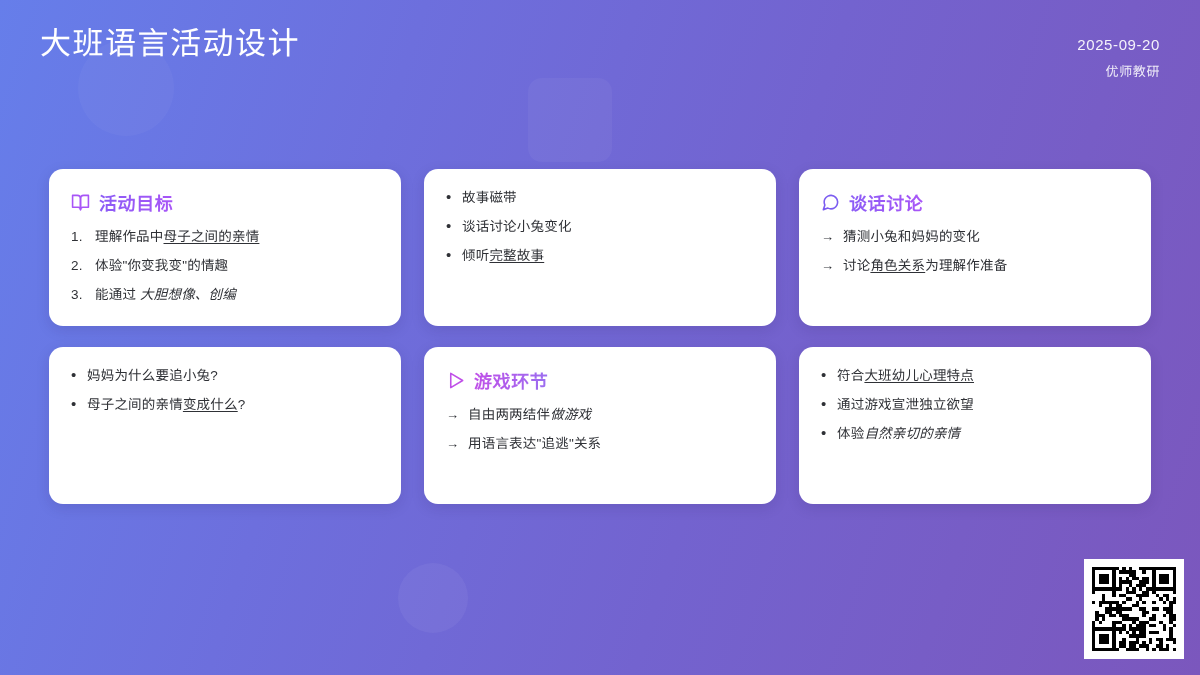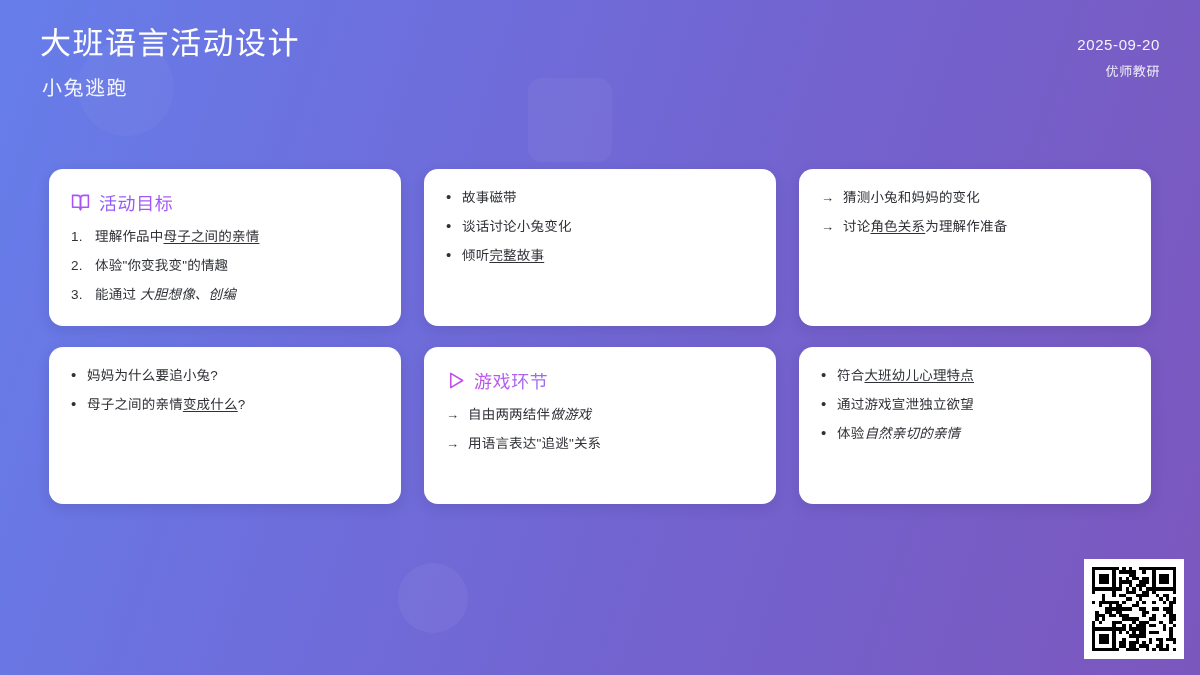--- a/index.html
+++ b/index.html
@@ -124,21 +124,21 @@
 
   .card-icon {
     width: 19px; height: 19px;
     display: flex; align-items: center; justify-content: center;
     flex: 0 0 auto;
   }
   .card-icon svg { display: block; }
 
   .card-title {
     font-size: 18px;
-    font-weight: 400;
+    font-weight: 700;
     letter-spacing: 0.6px;
     background: linear-gradient(90deg, #a855f7 0%, #7b8ce0 100%);
     -webkit-background-clip: text;
     background-clip: text;
     color: transparent;
     -webkit-text-fill-color: transparent;
   }
   .card-title.t-blue {
     background: linear-gradient(90deg, #7f8ce8 0%, #6d7ee0 100%);
     -webkit-background-clip: text; background-clip: text;
@@ -209,21 +209,20 @@
 
 <div class="slide">
 
   <div class="deco deco-square"></div>
   <div class="deco deco-circle-1"></div>
   <div class="deco deco-circle-2"></div>
 
   <div class="header">
     <div class="header-left">
       <div class="page-title">大班语言活动设计</div>
-      <div class="page-subtitle">小兔逃跑</div>
     </div>
     <div class="header-right">
       <div class="header-date">2025-09-20</div>
       <div class="header-org">优师教研</div>
     </div>
   </div>
 
   <div class="grid">
 
     <div class="card">
@@ -263,20 +262,28 @@
           <span class="li-text"><span>谈话讨论小兔变化</span></span>
         </li>
         <li>
           <span class="marker dot">•</span>
           <span class="li-text"><span>倾听</span><u>完整故事</u></span>
         </li>
       </ul>
     </div>
 
     <div class="card">
+      <div class="card-head">
+        <span class="card-icon">
+          <svg width="19" height="19" viewBox="0 0 24 24" fill="none" stroke="#7b5cf0" stroke-width="2" stroke-linecap="round" stroke-linejoin="round">
+            <path d="M21 11.5a8.38 8.38 0 0 1-.9 3.8 8.5 8.5 0 0 1-7.6 4.7 8.38 8.38 0 0 1-3.8-.9L3 21l1.9-5.7a8.38 8.38 0 0 1-.9-3.8 8.5 8.5 0 0 1 4.7-7.6 8.38 8.38 0 0 1 3.8-.9h.5a8.48 8.48 0 0 1 8 8v.5z"></path>
+          </svg>
+        </span>
+        <span class="card-title t-violet">谈话讨论</span>
+      </div>
       <ul class="card-list">
         <li>
           <span class="marker arrow">→</span>
           <span class="li-text"><span>猜测小兔和妈妈的变化</span></span>
         </li>
         <li>
           <span class="marker arrow">→</span>
           <span class="li-text"><span>讨论</span><u>角色关系</u><span>为理解作准备</span></span>
         </li>
       </ul>

